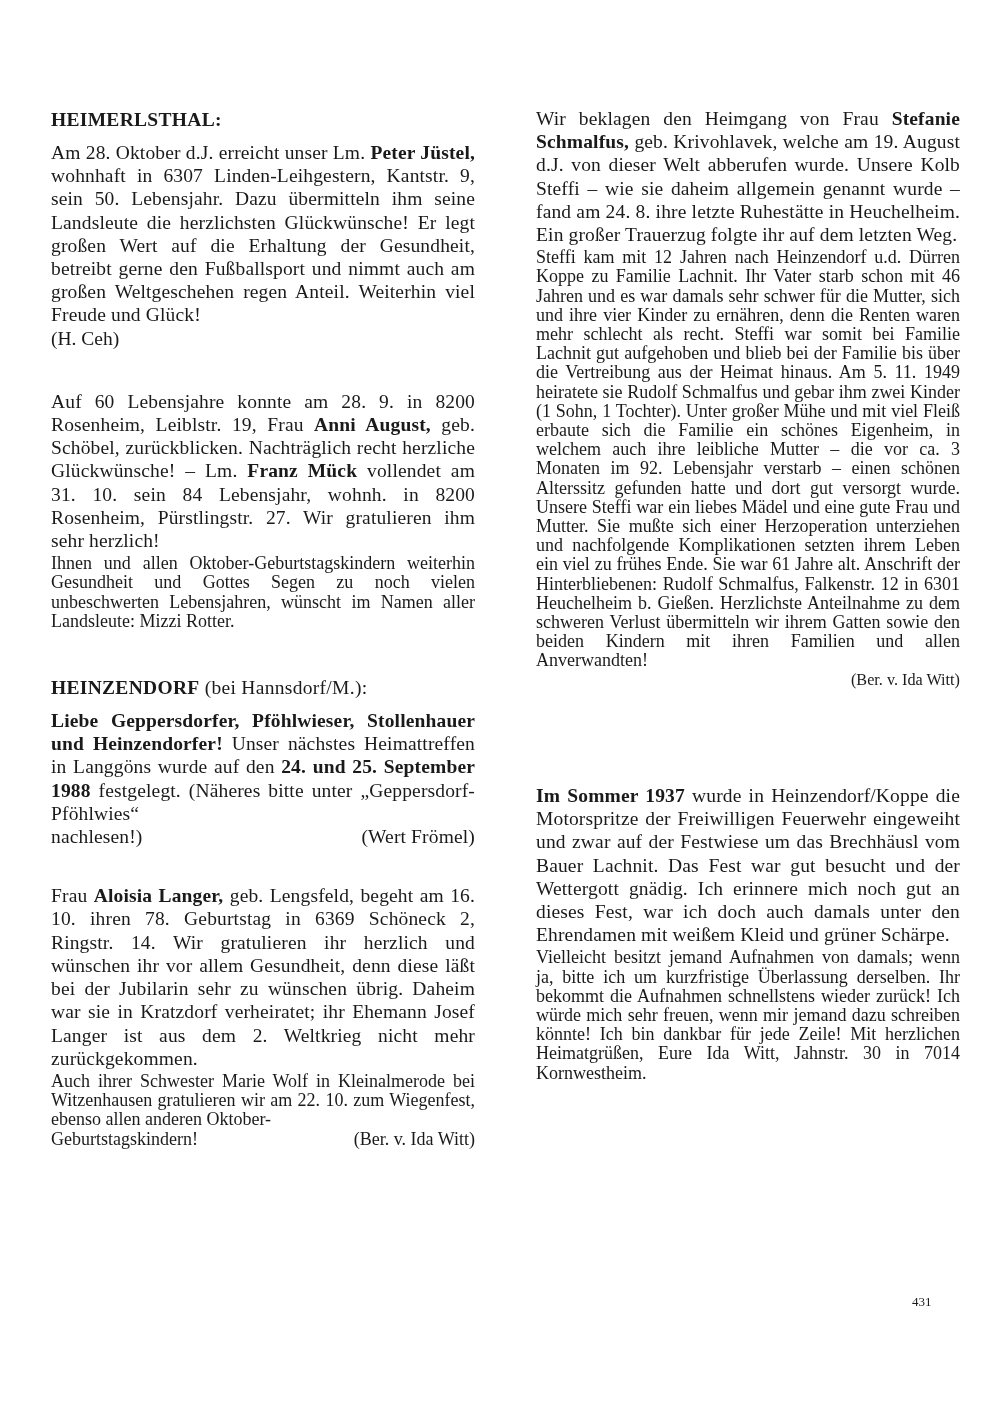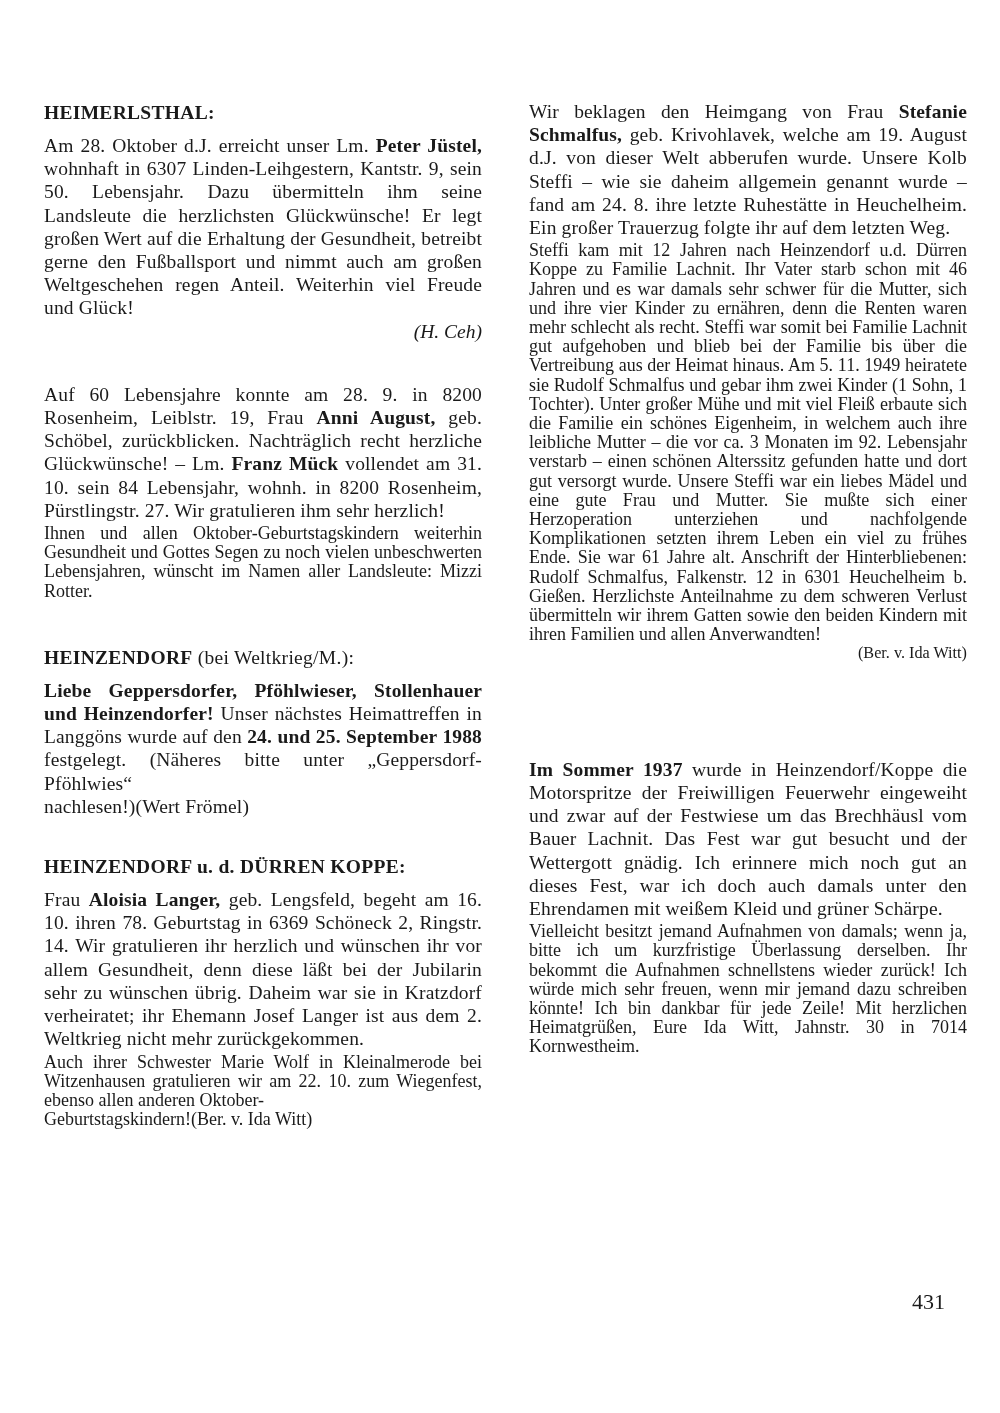--- a/index.html
+++ b/index.html
@@ -4,75 +4,74 @@
 <style>
   html, body { margin: 0; padding: 0; background: #ffffff; }
   body {
     width: 1000px; height: 1413px; position: relative; overflow: hidden;
     font-family: "Liberation Serif", "DejaVu Serif", serif;
     color: #1a1a1a;
   }
   .col { position: absolute; width: 440px; }
   #col-left { left: 43px; top: 99px; }
   #col-right { left: 528px; top: 99px; }
-  .section { margin: 1px; }
+  .section { margin: 8px; }
   .heading {
     font-size: 19.5px; line-height: 26px; margin: 0 0 8px 0;
     letter-spacing: 0.3px;
   }
   .heading b { font-weight: bold; }
   .heading .sub { font-weight: normal; }
   .p-large {
     font-size: 19.5px; line-height: 23.2px; margin: 0;
     text-align: justify; letter-spacing: 0.15px;
   }
   .p-small {
     font-size: 18px; line-height: 19.2px; margin: 2px 0 0 0;
     text-align: justify;
   }
-  .sig { text-align: right; margin: 0; font-size: 19.5px; line-height: 23.2px; font-style: italic; }
+  .sig { margin: 0; font-size: 19.5px; line-height: 23.2px; }
   .sig-small { text-align: right; margin: 0; font-size: 16.2px; line-height: 19.2px; }
-  .inline-sig { display: flex; justify-content: flex-start; }
+  .inline-sig { display: flex; justify-content: space-between; }
   b.name { font-weight: bold; }
   #sec-heimerlsthal { margin-bottom: 40px; }
   #sec-heinrichsthal { margin-bottom: 44px; }
   #sec-heinzendorf-hannsdorf { margin-bottom: 36px; }
   #sec-obituary { margin-bottom: 94px; }
   #page-number {
     position: absolute; left: 912px; top: 1290px;
-    font-size: 22px; line-height: 24px;
+    font-size: 13px; line-height: 24px;
   }
 </style>
 </head>
 <body>
 
 <div id="col-left" class="col">
 
   <div id="sec-heimerlsthal" class="section">
     <h2 class="heading"><b>HEIMERLSTHAL:</b></h2>
     <p class="p-large"><span>Am 28. Oktober d.J. erreicht unser Lm. </span><b class="name">Peter Jüstel,</b><span> wohnhaft in 6307 Linden-Leihgestern, Kantstr. 9, sein 50. Lebensjahr. Dazu übermitteln ihm seine Landsleute die herzlichsten Glückwünsche! Er legt großen Wert auf die Erhaltung der Gesundheit, betreibt gerne den Fußballsport und nimmt auch am großen Weltgeschehen regen Anteil. Weiterhin viel Freude und Glück!</span></p>
     <p class="sig">(H. Ceh)</p>
   </div>
 
   <div id="sec-heinrichsthal" class="section">
     <p class="p-large"><span>Auf 60 Lebensjahre konnte am 28. 9. in 8200 Rosenheim, Leiblstr. 19, Frau </span><b class="name">Anni August,</b><span> geb. Schöbel, zurückblicken. Nachträglich recht herzliche Glückwünsche! – Lm. </span><b class="name">Franz Mück</b><span> vollendet am 31. 10. sein 84 Lebensjahr, wohnh. in 8200 Rosenheim, Pürstlingstr. 27. Wir gratulieren ihm sehr herzlich!</span></p>
     <p class="p-small">Ihnen und allen Oktober-Geburtstagskindern weiterhin Gesundheit und Gottes Segen zu noch vielen unbeschwerten Lebensjahren, wünscht im Namen aller Landsleute: Mizzi Rotter.</p>
   </div>
 
   <div id="sec-heinzendorf-hannsdorf" class="section">
-    <h2 class="heading"><b>HEINZENDORF</b><span class="sub"> (bei Weltkrieg/M.):</span></h2>
+    <h2 class="heading"><b>HEINZENDORF</b><span class="sub"> (bei Hannsdorf/M.):</span></h2>
     <p class="p-large"><b class="name">Liebe Geppersdorfer, Pföhlwieser, Stollenhauer und Heinzendorfer!</b><span> Unser nächstes Heimattreffen in Langgöns wurde auf den </span><b class="name">24. und 25. September 1988</b><span> festgelegt. (Näheres bitte unter „Geppersdorf-Pföhlwies“</span></p>
     <div class="p-large inline-sig">
       <span>nachlesen!)</span>
       <span>(Wert Frömel)</span>
     </div>
   </div>
 
   <div id="sec-heinzendorf-koppe" class="section">
-    <h2 class="heading"><b>HEINZENDORF u. d. DÜRREN KOPPE:</b></h2>
     <p class="p-large"><span>Frau </span><b class="name">Aloisia Langer,</b><span> geb. Lengsfeld, begeht am 16. 10. ihren 78. Geburtstag in 6369 Schöneck 2, Ringstr. 14. Wir gratulieren ihr herzlich und wünschen ihr vor allem Gesundheit, denn diese läßt bei der Jubilarin sehr zu wünschen übrig. Daheim war sie in Kratzdorf verheiratet; ihr Ehemann Josef Langer ist aus dem 2. Weltkrieg nicht mehr zurückgekommen.</span></p>
     <p class="p-small">Auch ihrer Schwester Marie Wolf in Kleinalmerode bei Witzenhausen gratulieren wir am 22. 10. zum Wiegenfest, ebenso allen anderen Oktober-</p>
     <div class="p-small inline-sig" style="margin-top:0">
       <span>Geburtstagskindern!</span>
       <span>(Ber. v. Ida Witt)</span>
     </div>
   </div>
 
 </div>
 

